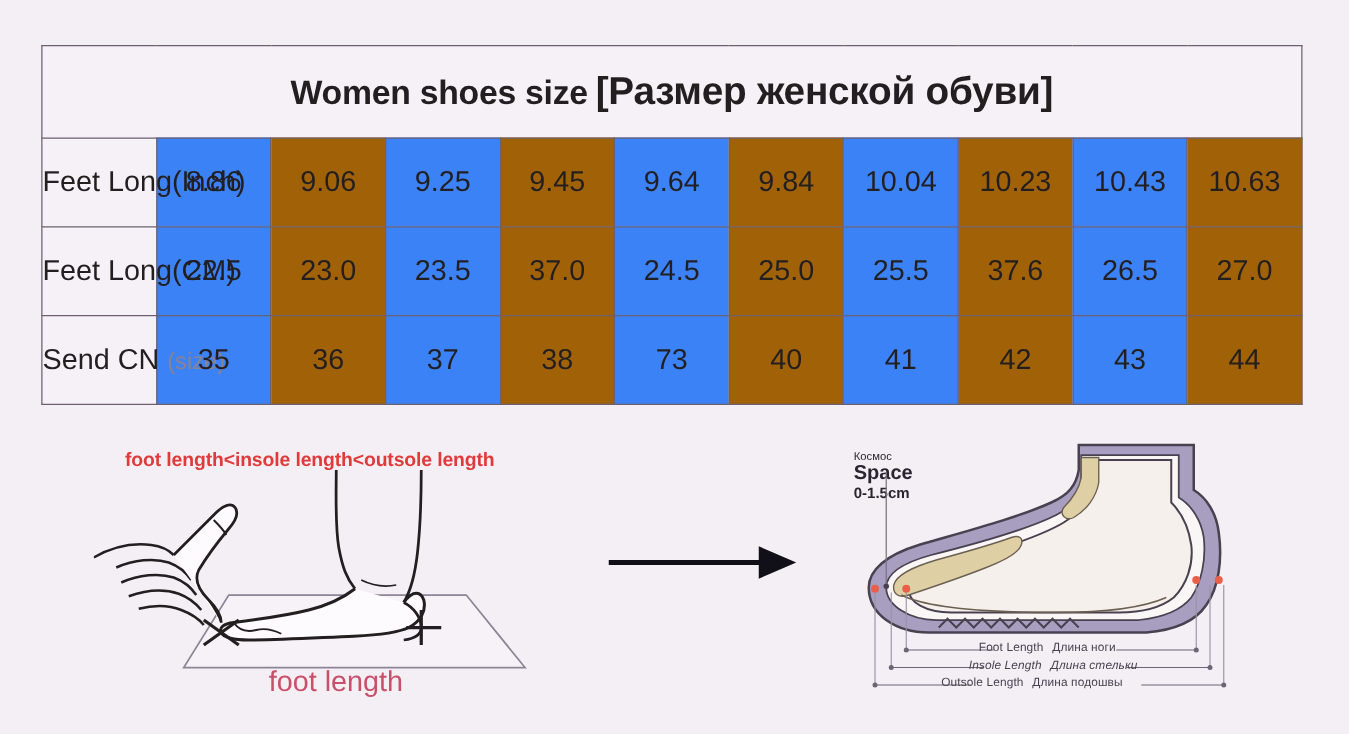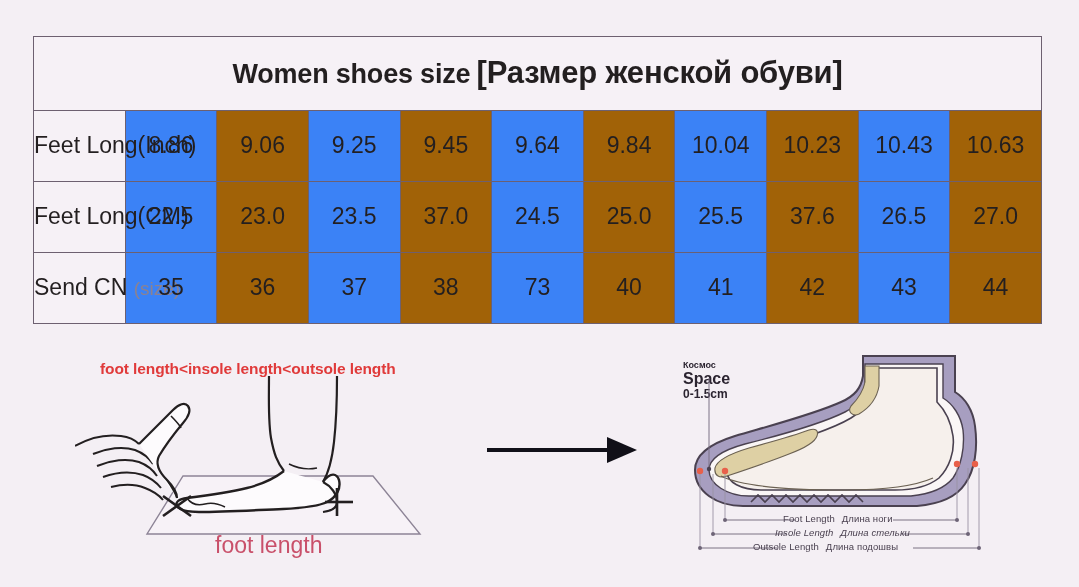--- a/index.html
+++ b/index.html
@@ -62,21 +62,21 @@
   #footlen-label{
     position:absolute;left:140px;top:172px;
     color:#c9506a;font-size:23px;white-space:nowrap;
   }
   #arrow-wrap{position:absolute;left:440px;top:100px;width:160px;height:40px;}
   #right-illus{position:absolute;left:620px;top:22px;width:345px;height:235px;}
   #space-label{
     position:absolute;left:18px;top:8px;color:#2b2430;line-height:1.12;
     white-space:nowrap;
   }
-  #space-label .ru{font-size:9px;font-weight:bold;}
+  #space-label .ru{font-size:9px;font-weight:normal;}
   #space-label .en{font-size:16px;font-weight:bold;}
   #space-label .cm{font-size:12px;font-weight:bold;}
   .meas-row{
     position:absolute;height:14px;font-size:9.5px;color:#4a4150;
     white-space:nowrap;
   }
   .meas-row .en{letter-spacing:.1px;}
   .meas-row .ru{letter-spacing:.1px;margin-left:7px;}
 </style>
 </head>

